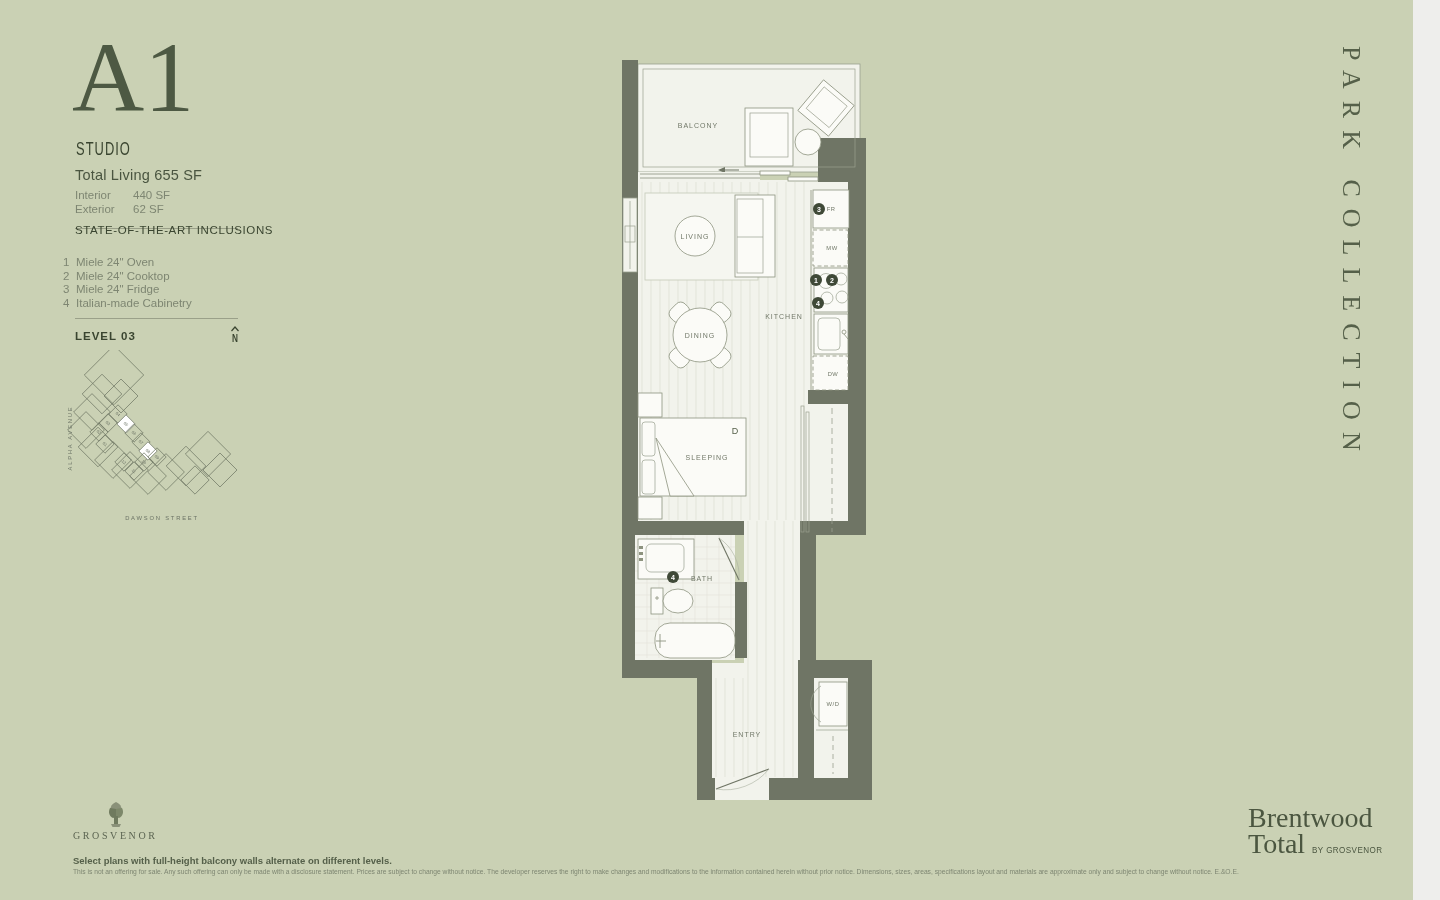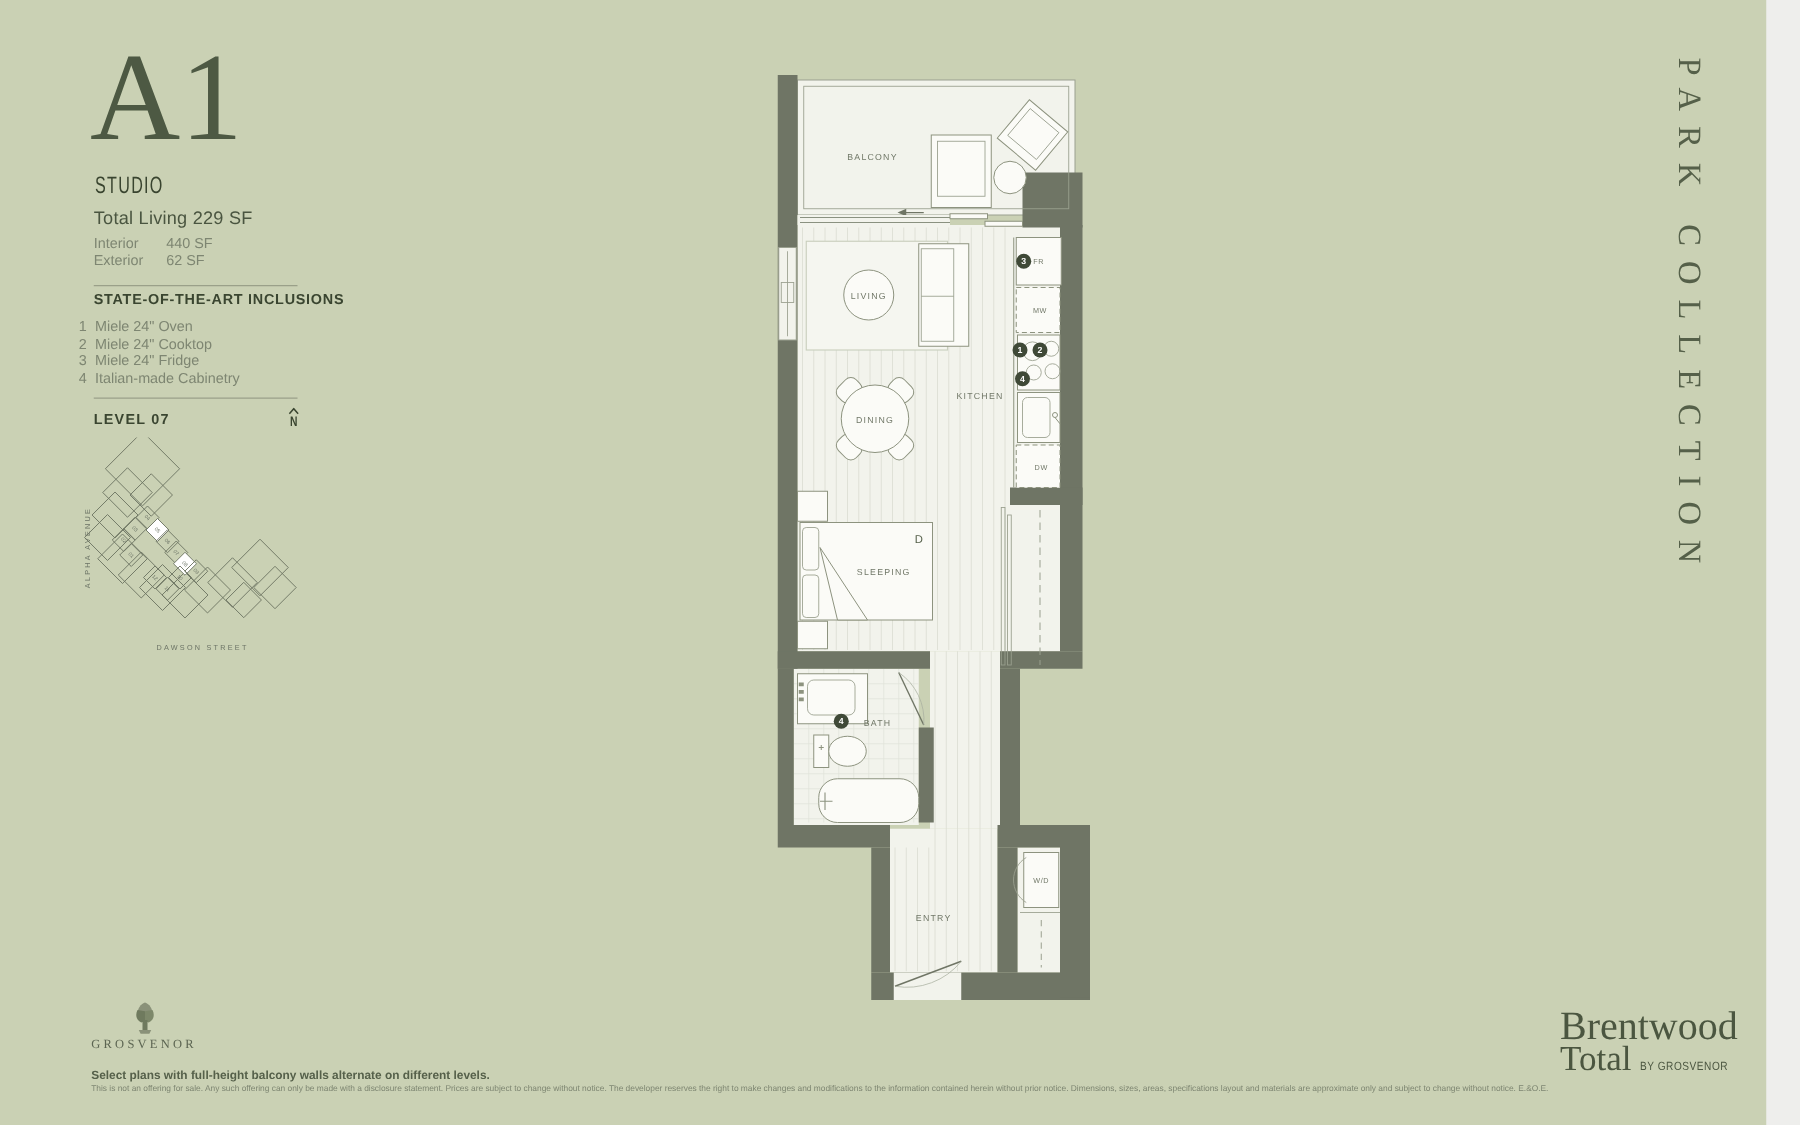--- a/index.html
+++ b/index.html
@@ -13,21 +13,21 @@
   
   #unit-title{left:72px;top:28px;font-family:"Liberation Serif",serif;font-size:100px;line-height:1;color:#4d5943;font-weight:400;}
   #unit-type{left:76px;top:138px;font-size:19px;letter-spacing:1.5px;color:#39442f;transform:scaleX(.68);transform-origin:left top;font-weight:500;}
   #total-living{left:75px;top:167px;font-size:14.5px;color:#4a5540;letter-spacing:.2px;}
   .area-row{left:75px;font-size:11.5px;color:#7e8672;display:flex;}
   .area-row .lbl{width:58px;}
   #row-interior{top:189px;}
   #row-exterior{top:203px;}
   .divider{left:75px;width:163px;height:1px;background:#9aa089;}
   #div1{top:228px;} #div2{top:318px;}
-  #inclusions-title{left:75px;top:234px;font-size:11.5px;font-weight:bold;letter-spacing:.6px;color:#3a4530;}
+  #inclusions-title{left:75px;top:224px;font-size:11.5px;font-weight:normal;letter-spacing:.6px;color:#3a4530;}
   .inc-row{left:63px;font-size:11.5px;color:#7e8672;display:flex;}
   .inc-row .num{width:13px;}
   #inc-0{top:256px;} #inc-1{top:269.5px;} #inc-2{top:283px;} #inc-3{top:296.5px;}
   #level-label{left:75px;top:330px;font-size:11.5px;font-weight:bold;letter-spacing:1px;color:#3a4530;}
   #north{left:228px;top:326px;width:14px;text-align:center;color:#3a4530;}
   #north .n-letter{font-size:11px;font-weight:bold;transform:scaleX(.75);display:block;line-height:1;}
   #north svg{display:block;margin:0 auto 1px;}
   
   #keyplan{left:58px;top:350px;}
   .kp-street{font-size:5.8px;letter-spacing:1.8px;fill:#6b7365;}
@@ -46,35 +46,35 @@
   .fp-label{font-size:7px;letter-spacing:1px;fill:#717868;text-anchor:middle;}
   .fp-small{font-size:5.8px;letter-spacing:.5px;fill:#717868;text-anchor:middle;}
   .marker{fill:#3f4937;}
   .marker-num{font-size:7px;font-weight:bold;fill:#ffffff;text-anchor:middle;}
   .door{stroke:#6f7565;stroke-width:1.1;fill:none;}
   .swing{stroke:#aab0a0;stroke-width:.6;fill:none;}
   
   #collection{left:1336px;top:46px;writing-mode:vertical-rl;font-family:"Liberation Serif",serif;font-size:26px;letter-spacing:12px;color:#556049;}
   #edge-strip{left:1413px;top:0;width:27px;height:900px;background:#eeeeec;}
   #brand{left:1248px;top:804px;color:#4b5640;}
-  #brand .line1{font-family:"Liberation Serif",serif;font-size:32px;line-height:1;}
+  #brand .line1{font-family:"Liberation Serif",serif;font-size:28px;line-height:1;}
   #brand .line2{font-family:"Liberation Serif",serif;font-size:28px;line-height:1;margin-top:-2px;display:flex;align-items:flex-end;}
   #brand .byline{font-size:9.5px;font-family:"Liberation Sans",sans-serif;letter-spacing:.5px;margin-left:7px;margin-bottom:4px;transform:scaleX(.85);transform-origin:left bottom;color:#4b5640;}
   #grosvenor{left:73px;top:800px;width:180px;}
   #grosvenor .wordmark{font-family:"Liberation Serif",serif;font-size:10px;letter-spacing:2.6px;color:#5c6552;margin-top:2px;}
   #grosvenor svg{display:block;margin-left:30px;}
   #note{left:73px;top:855px;font-size:9.5px;color:#55604a;font-weight:bold;}
   #legal{left:73px;top:868px;font-size:6.7px;color:#7e8672;white-space:nowrap;}
 </style>
 </head>
 <body>
 
 <div class="abs" id="unit-title">A1</div>
 <div class="abs" id="unit-type">STUDIO</div>
-<div class="abs" id="total-living">Total Living 229 SF</div>
+<div class="abs" id="total-living">Total Living 655 SF</div>
 <div class="abs area-row" id="row-interior">
   <span class="lbl">Interior</span>
   <span>440 SF</span>
 </div>
 <div class="abs area-row" id="row-exterior">
   <span class="lbl">Exterior</span>
   <span>62 SF</span>
 </div>
 <div class="abs divider" id="div1"></div>
 <div class="abs" id="inclusions-title">STATE-OF-THE-ART INCLUSIONS</div>
@@ -88,21 +88,21 @@
 </div>
 <div class="abs inc-row" id="inc-2">
   <span class="num">3</span>
   <span>Miele 24" Fridge</span>
 </div>
 <div class="abs inc-row" id="inc-3">
   <span class="num">4</span>
   <span>Italian-made Cabinetry</span>
 </div>
 <div class="abs divider" id="div2"></div>
-<div class="abs" id="level-label">LEVEL 07</div>
+<div class="abs" id="level-label">LEVEL 03</div>
 <div class="abs" id="north">
   <svg width="10" height="6" viewBox="0 0 10 6">
       <path d="M1.5,5 L5,1 L8.5,5" stroke="#3a4530" stroke-width="1.2" fill="none"></path>
     </svg>
   <span class="n-letter">N</span>
 </div>
 
 <svg class="abs" id="keyplan" width="190" height="175" viewBox="0 0 190 175">
   <text class="kp-street" transform="rotate(-90 14 88)" x="14" y="88" text-anchor="middle">ALPHA AVENUE</text>
   <text class="kp-street" x="104" y="170" text-anchor="middle">DAWSON STREET</text>

